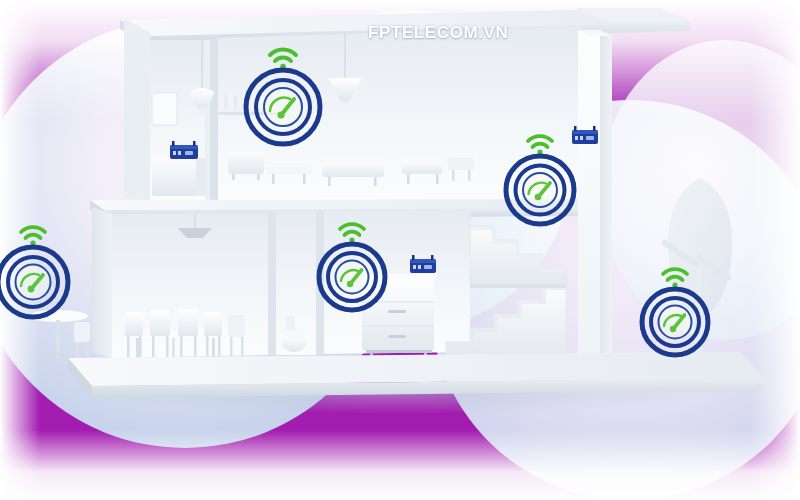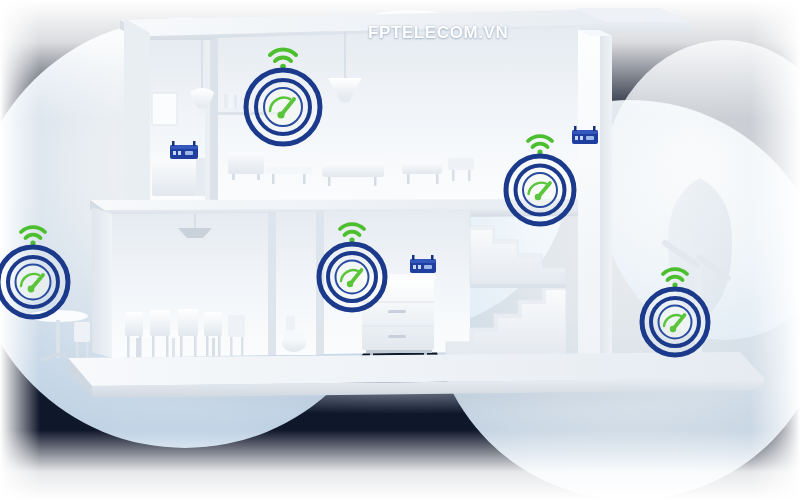--- a/index.html
+++ b/index.html
@@ -8,21 +8,21 @@
     background: #ffffff;
   }
   body {
     font-family: "Liberation Sans", sans-serif;
   }
   .stage {
     position: relative;
     width: 800px;
     height: 500px;
     overflow: hidden;
-    background: #0f172a;
+    background: #a21caf;
   }
 
   
   .bubble {
     position: absolute;
     border-radius: 50%;
     pointer-events: none;
   }
   .bubble-left {
     left: -30px;

